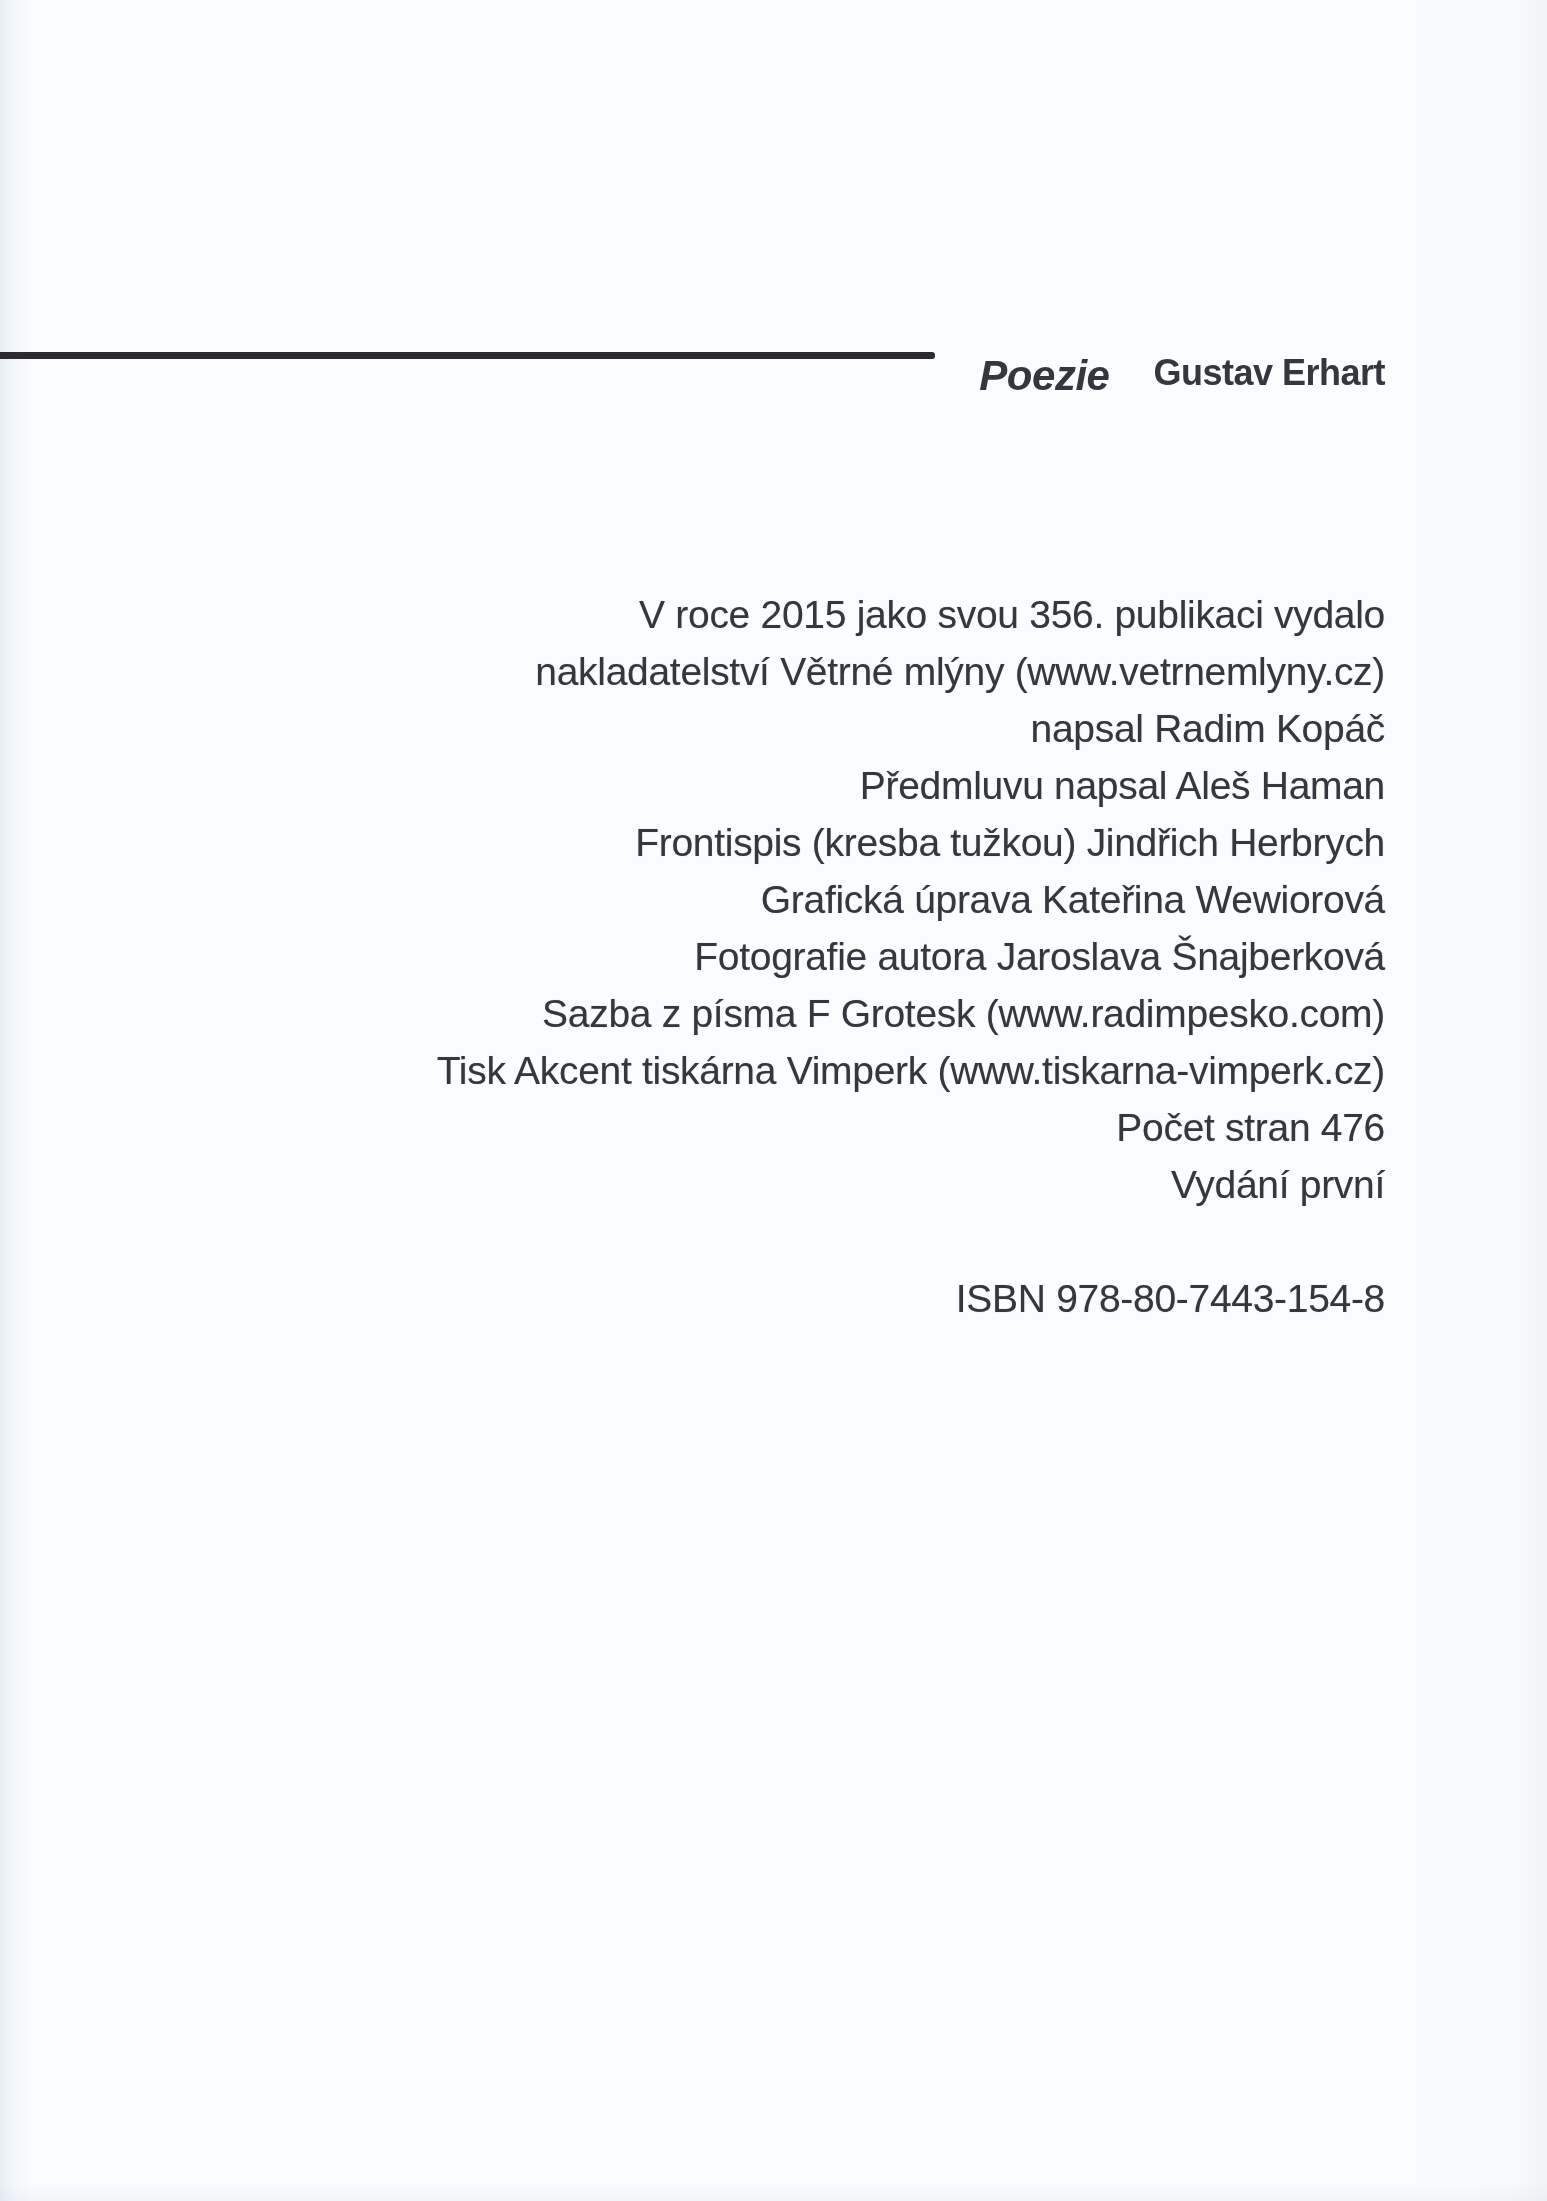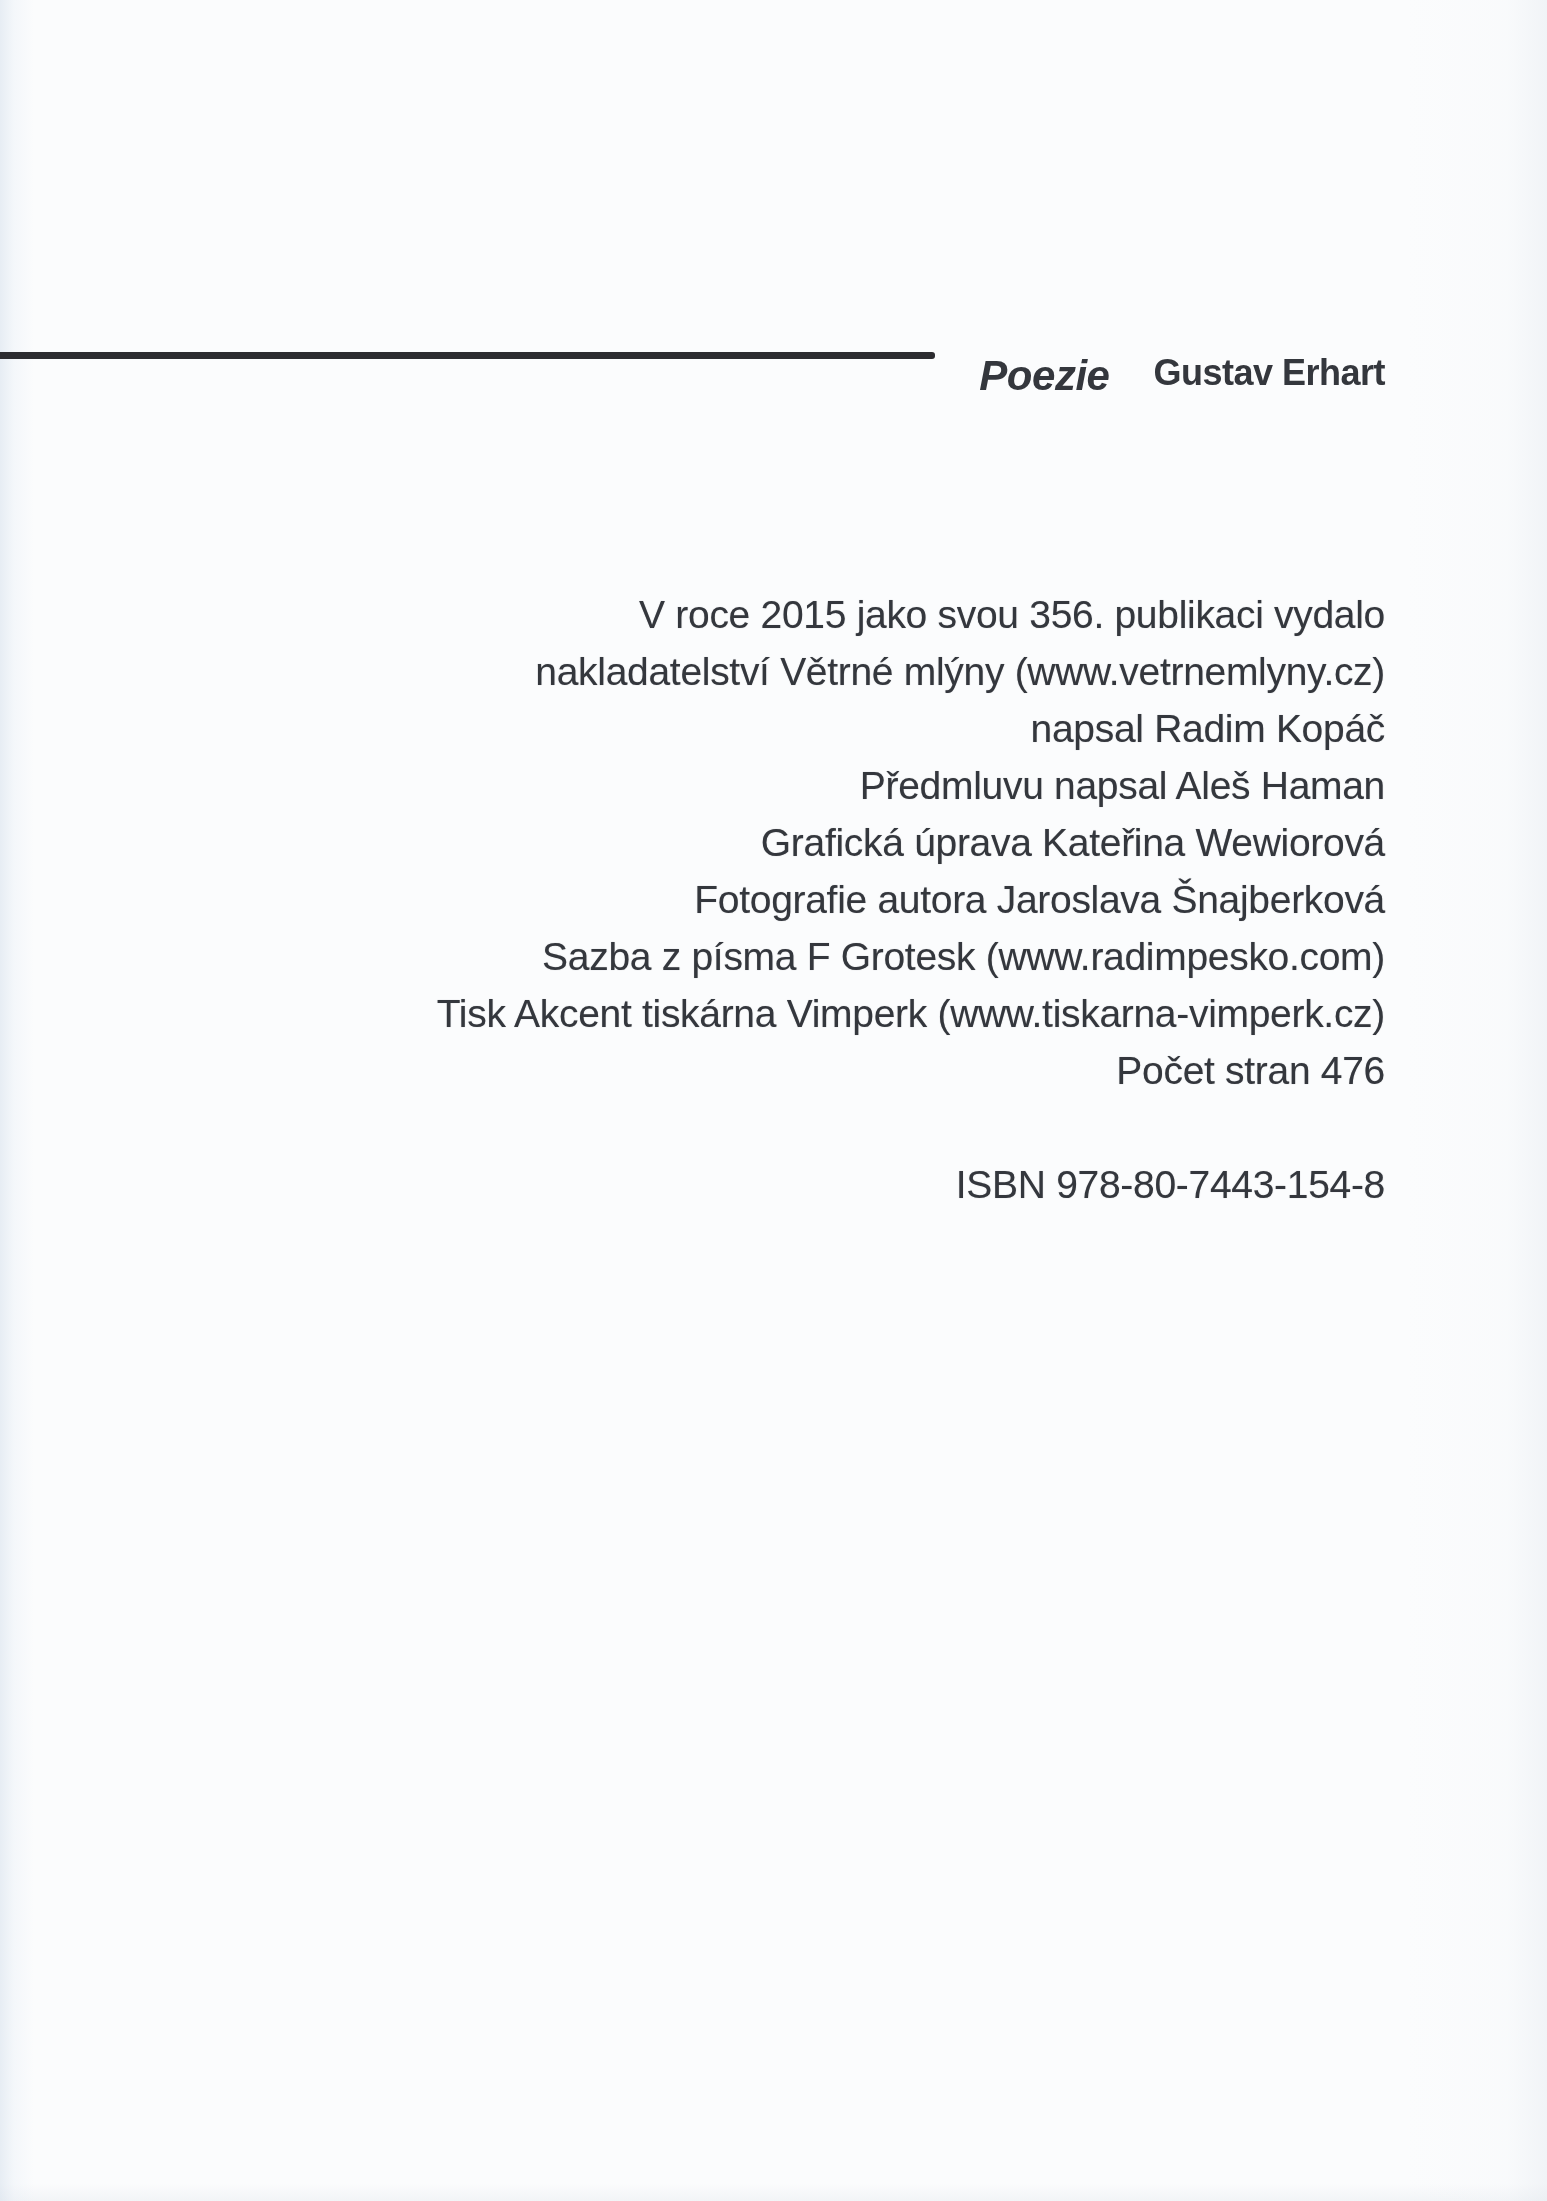--- a/index.html
+++ b/index.html
@@ -92,21 +92,23 @@
     <div class="header-rule"></div>
     <span class="series-label">Poezie</span>
     <span class="author-name">Gustav Erhart</span>
   </div>
 
   <div class="colophon">
     <div class="colophon-line">V roce 2015 jako svou 356. publikaci vydalo</div>
     <div class="colophon-line">nakladatelství Větrné mlýny (www.vetrnemlyny.cz)</div>
     <div class="colophon-line">napsal Radim Kopáč</div>
     <div class="colophon-line">Předmluvu napsal Aleš Haman</div>
+    <div class="colophon-line">Frontispis (kresba tužkou) Jindřich Herbrych</div>
     <div class="colophon-line">Grafická úprava Kateřina Wewiorová</div>
     <div class="colophon-line">Fotografie autora Jaroslava Šnajberková</div>
     <div class="colophon-line">Sazba z písma F Grotesk (www.radimpesko.com)</div>
     <div class="colophon-line">Tisk Akcent tiskárna Vimperk (www.tiskarna-vimperk.cz)</div>
     <div class="colophon-line">Počet stran 476</div>
+    <div class="colophon-line">Vydání první</div>
     <div class="isbn-line">ISBN 978-80-7443-154-8</div>
   </div>
 
 </div>
 
 </body></html>

